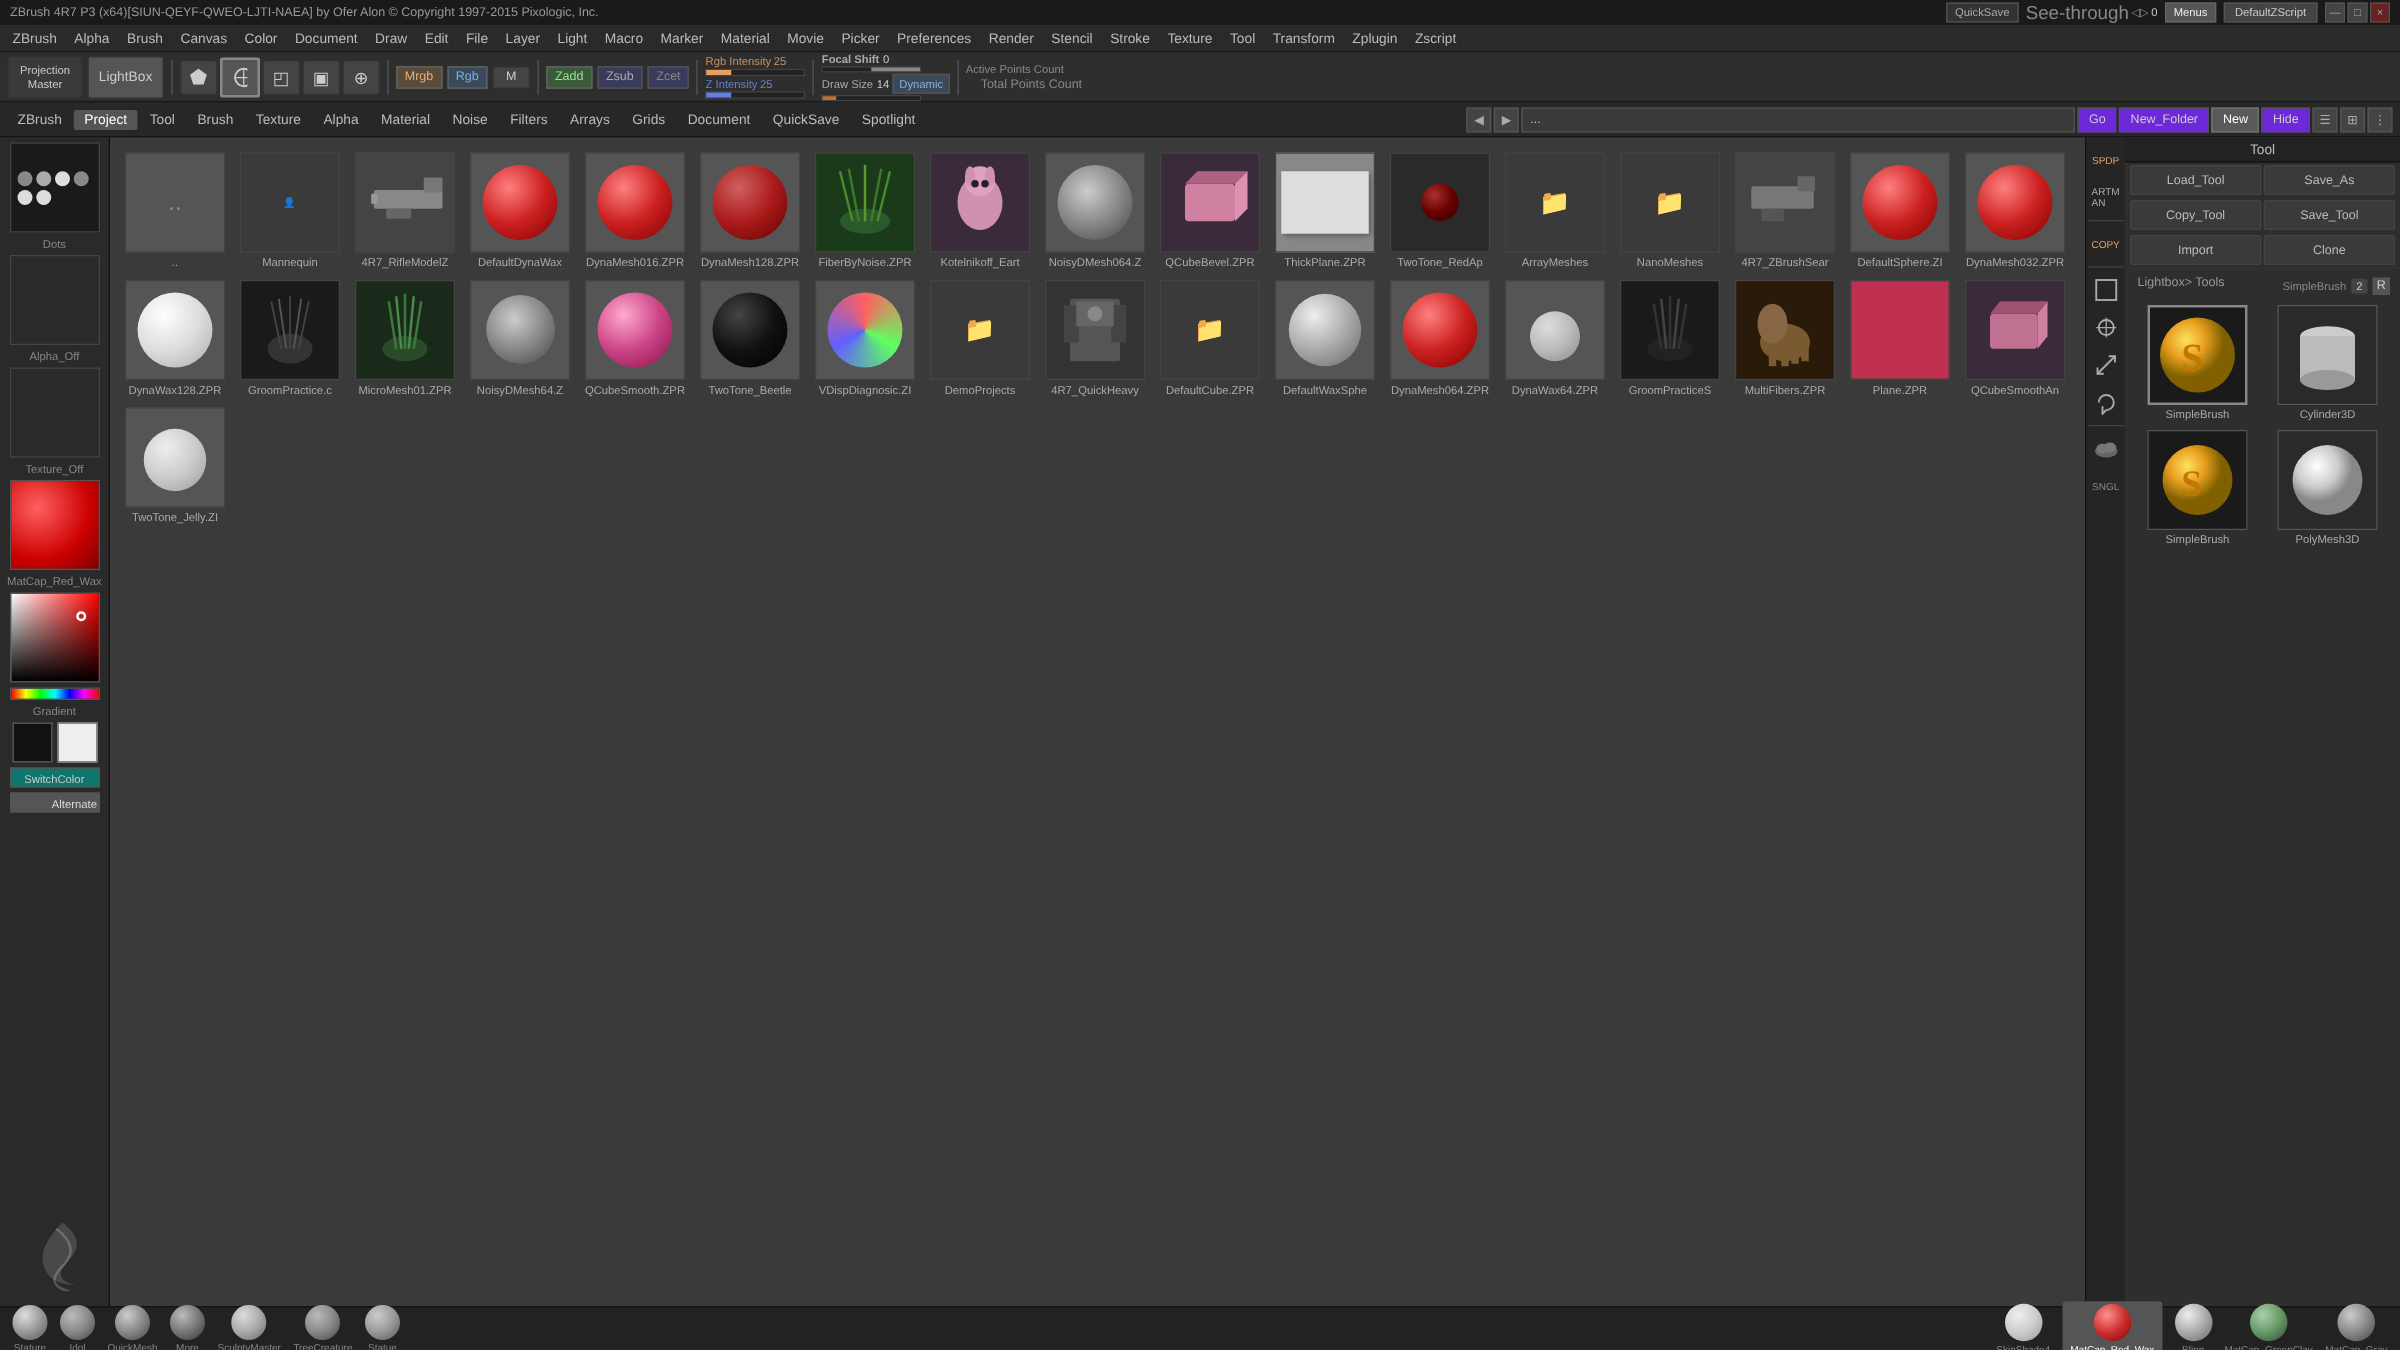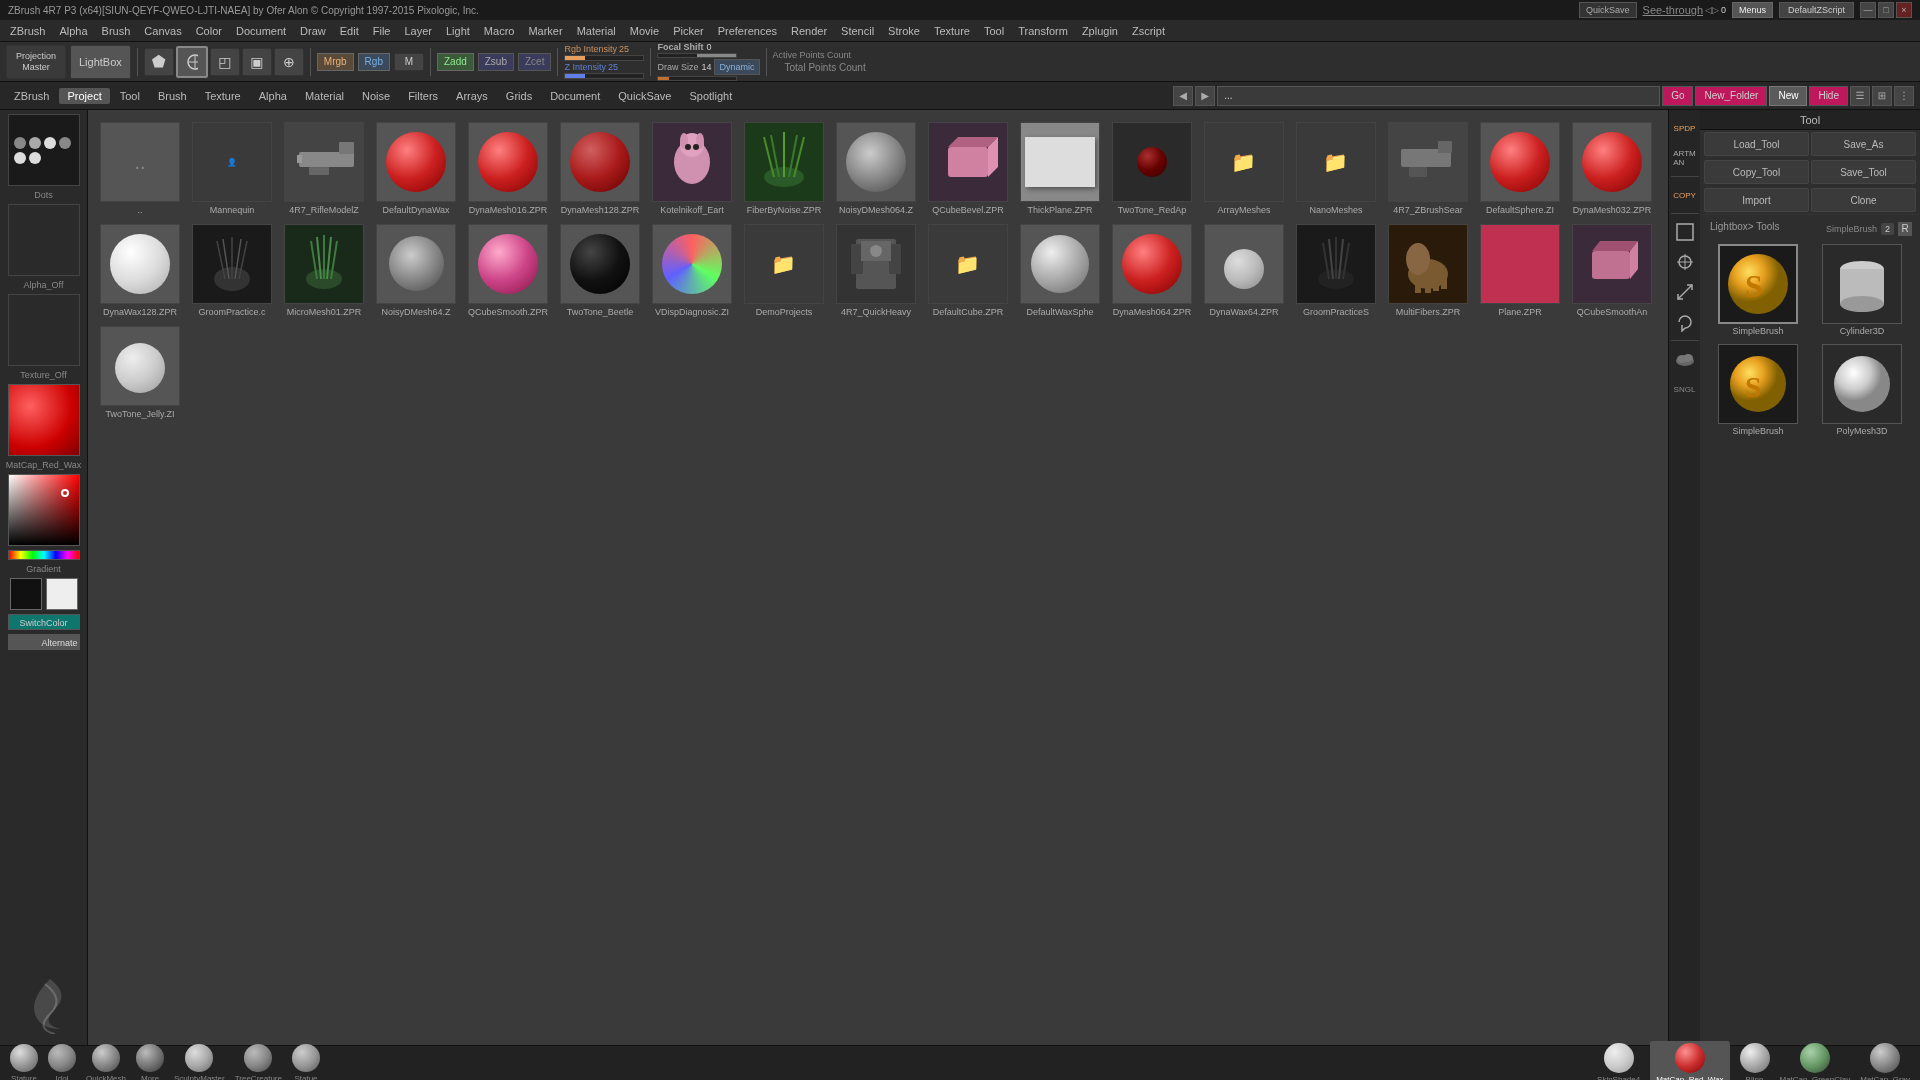--- a/index.html
+++ b/index.html
@@ -236,21 +236,21 @@
       flex: 1;
       height: 20px;
       background: #3a3a3a;
       border: 1px solid #555;
       color: #ccc;
       font-size: 10px;
       padding: 0 6px;
     }
     .browser-btn {
       height: 20px; padding: 0 8px;
-      background: #be185d;
+      background: #6d28d9;
       border: 1px solid #555;
       color: #ccc;
       font-size: 10px;
       cursor: pointer;
     }
     .new-btn-highlight {
       background: #5a5a5a !important;
       color: #fff !important;
       border: 1px solid #777 !important;
     }
@@ -500,21 +500,21 @@
     }
   </style>
 </head>
 <body>
 
 <div id="titlebar">
   <span style="flex:1; font-size:10px; color:#999;">ZBrush 4R7 P3 (x64)[SIUN-QEYF-QWEO-LJTI-NAEA] by Ofer Alon © Copyright 1997-2015 Pixologic, Inc.</span>
   <div style="display:flex;gap:6px;align-items:center;">
     <button style="height:16px;padding:0 6px;background:#333;border:1px solid #555;color:#aaa;font-size:9px;cursor:pointer;">QuickSave</button>
     <div style="display:flex;align-items:center;gap:2px;">
-      <span style="font-size:11px;color:#888;text-decoration:underline;">See-through</span>
+      <span style="font-size:15px;color:#888;">See-through</span>
       <span style="font-size:9px;color:#888;">◁▷</span>
       <span style="font-size:9px;color:#ccc;">0</span>
     </div>
     <button style="height:16px;padding:0 6px;background:#555;border:1px solid #666;color:#eee;font-size:9px;cursor:pointer;">Menus</button>
     <button style="height:16px;padding:0 8px;background:#444;border:1px solid #555;color:#ccc;font-size:9px;cursor:pointer;">DefaultZScript</button>
     <div style="display:flex;gap:2px;">
       <div class="title-btn">—</div>
       <div class="title-btn">□</div>
       <div class="title-btn" style="background:#662222;">×</div>
     </div>
@@ -736,45 +736,45 @@
       </div>
 
       <div class="project-item">
         <div class="project-thumb">
           <div class="thumb-dark-red-sphere"></div>
         </div>
         <div class="project-name">DynaMesh128.ZPR</div>
       </div>
 
       <div class="project-item">
+        <div class="project-thumb" style="background:#1a3a1a;">
+          <svg width="70" height="70">
+            <ellipse cx="35" cy="50" rx="20" ry="10" fill="#2a5a2a"></ellipse>
+            <line x1="25" y1="50" x2="15" y2="10" stroke="#4a8a2a" stroke-width="2"></line>
+            <line x1="30" y1="50" x2="22" y2="8" stroke="#3a7a2a" stroke-width="2"></line>
+            <line x1="35" y1="50" x2="35" y2="5" stroke="#5a9a2a" stroke-width="2"></line>
+            <line x1="40" y1="50" x2="48" y2="8" stroke="#3a7a2a" stroke-width="2"></line>
+            <line x1="45" y1="50" x2="55" y2="10" stroke="#4a8a2a" stroke-width="2"></line>
+          </svg>
+        </div>
+        <div class="project-name">FiberByNoise.ZPR</div>
+      </div>
+
+      <div class="project-item">
         <div class="project-thumb" style="background:#3a2a3a;">
           <svg width="70" height="70">
             <ellipse cx="35" cy="35" rx="18" ry="22" fill="#d090b0"></ellipse>
             <circle cx="35" cy="18" r="12" fill="#e0a0c0"></circle>
             <ellipse cx="27" cy="14" rx="4" ry="8" fill="#d090b0"></ellipse>
             <ellipse cx="43" cy="14" rx="4" ry="8" fill="#d090b0"></ellipse>
             <circle cx="31" cy="20" r="3" fill="#222"></circle>
             <circle cx="39" cy="20" r="3" fill="#222"></circle>
           </svg>
         </div>
         <div class="project-name">Kotelnikoff_Eart</div>
-      </div>
-
-      <div class="project-item">
-        <div class="project-thumb" style="background:#1a3a1a;">
-          <svg width="70" height="70">
-            <ellipse cx="35" cy="50" rx="20" ry="10" fill="#2a5a2a"></ellipse>
-            <line x1="25" y1="50" x2="15" y2="10" stroke="#4a8a2a" stroke-width="2"></line>
-            <line x1="30" y1="50" x2="22" y2="8" stroke="#3a7a2a" stroke-width="2"></line>
-            <line x1="35" y1="50" x2="35" y2="5" stroke="#5a9a2a" stroke-width="2"></line>
-            <line x1="40" y1="50" x2="48" y2="8" stroke="#3a7a2a" stroke-width="2"></line>
-            <line x1="45" y1="50" x2="55" y2="10" stroke="#4a8a2a" stroke-width="2"></line>
-          </svg>
-        </div>
-        <div class="project-name">FiberByNoise.ZPR</div>
       </div>
 
       <div class="project-item">
         <div class="project-thumb">
           <div class="thumb-gray-noisy"></div>
         </div>
         <div class="project-name">NoisyDMesh064.Z</div>
       </div>
 
       <div class="project-item">

